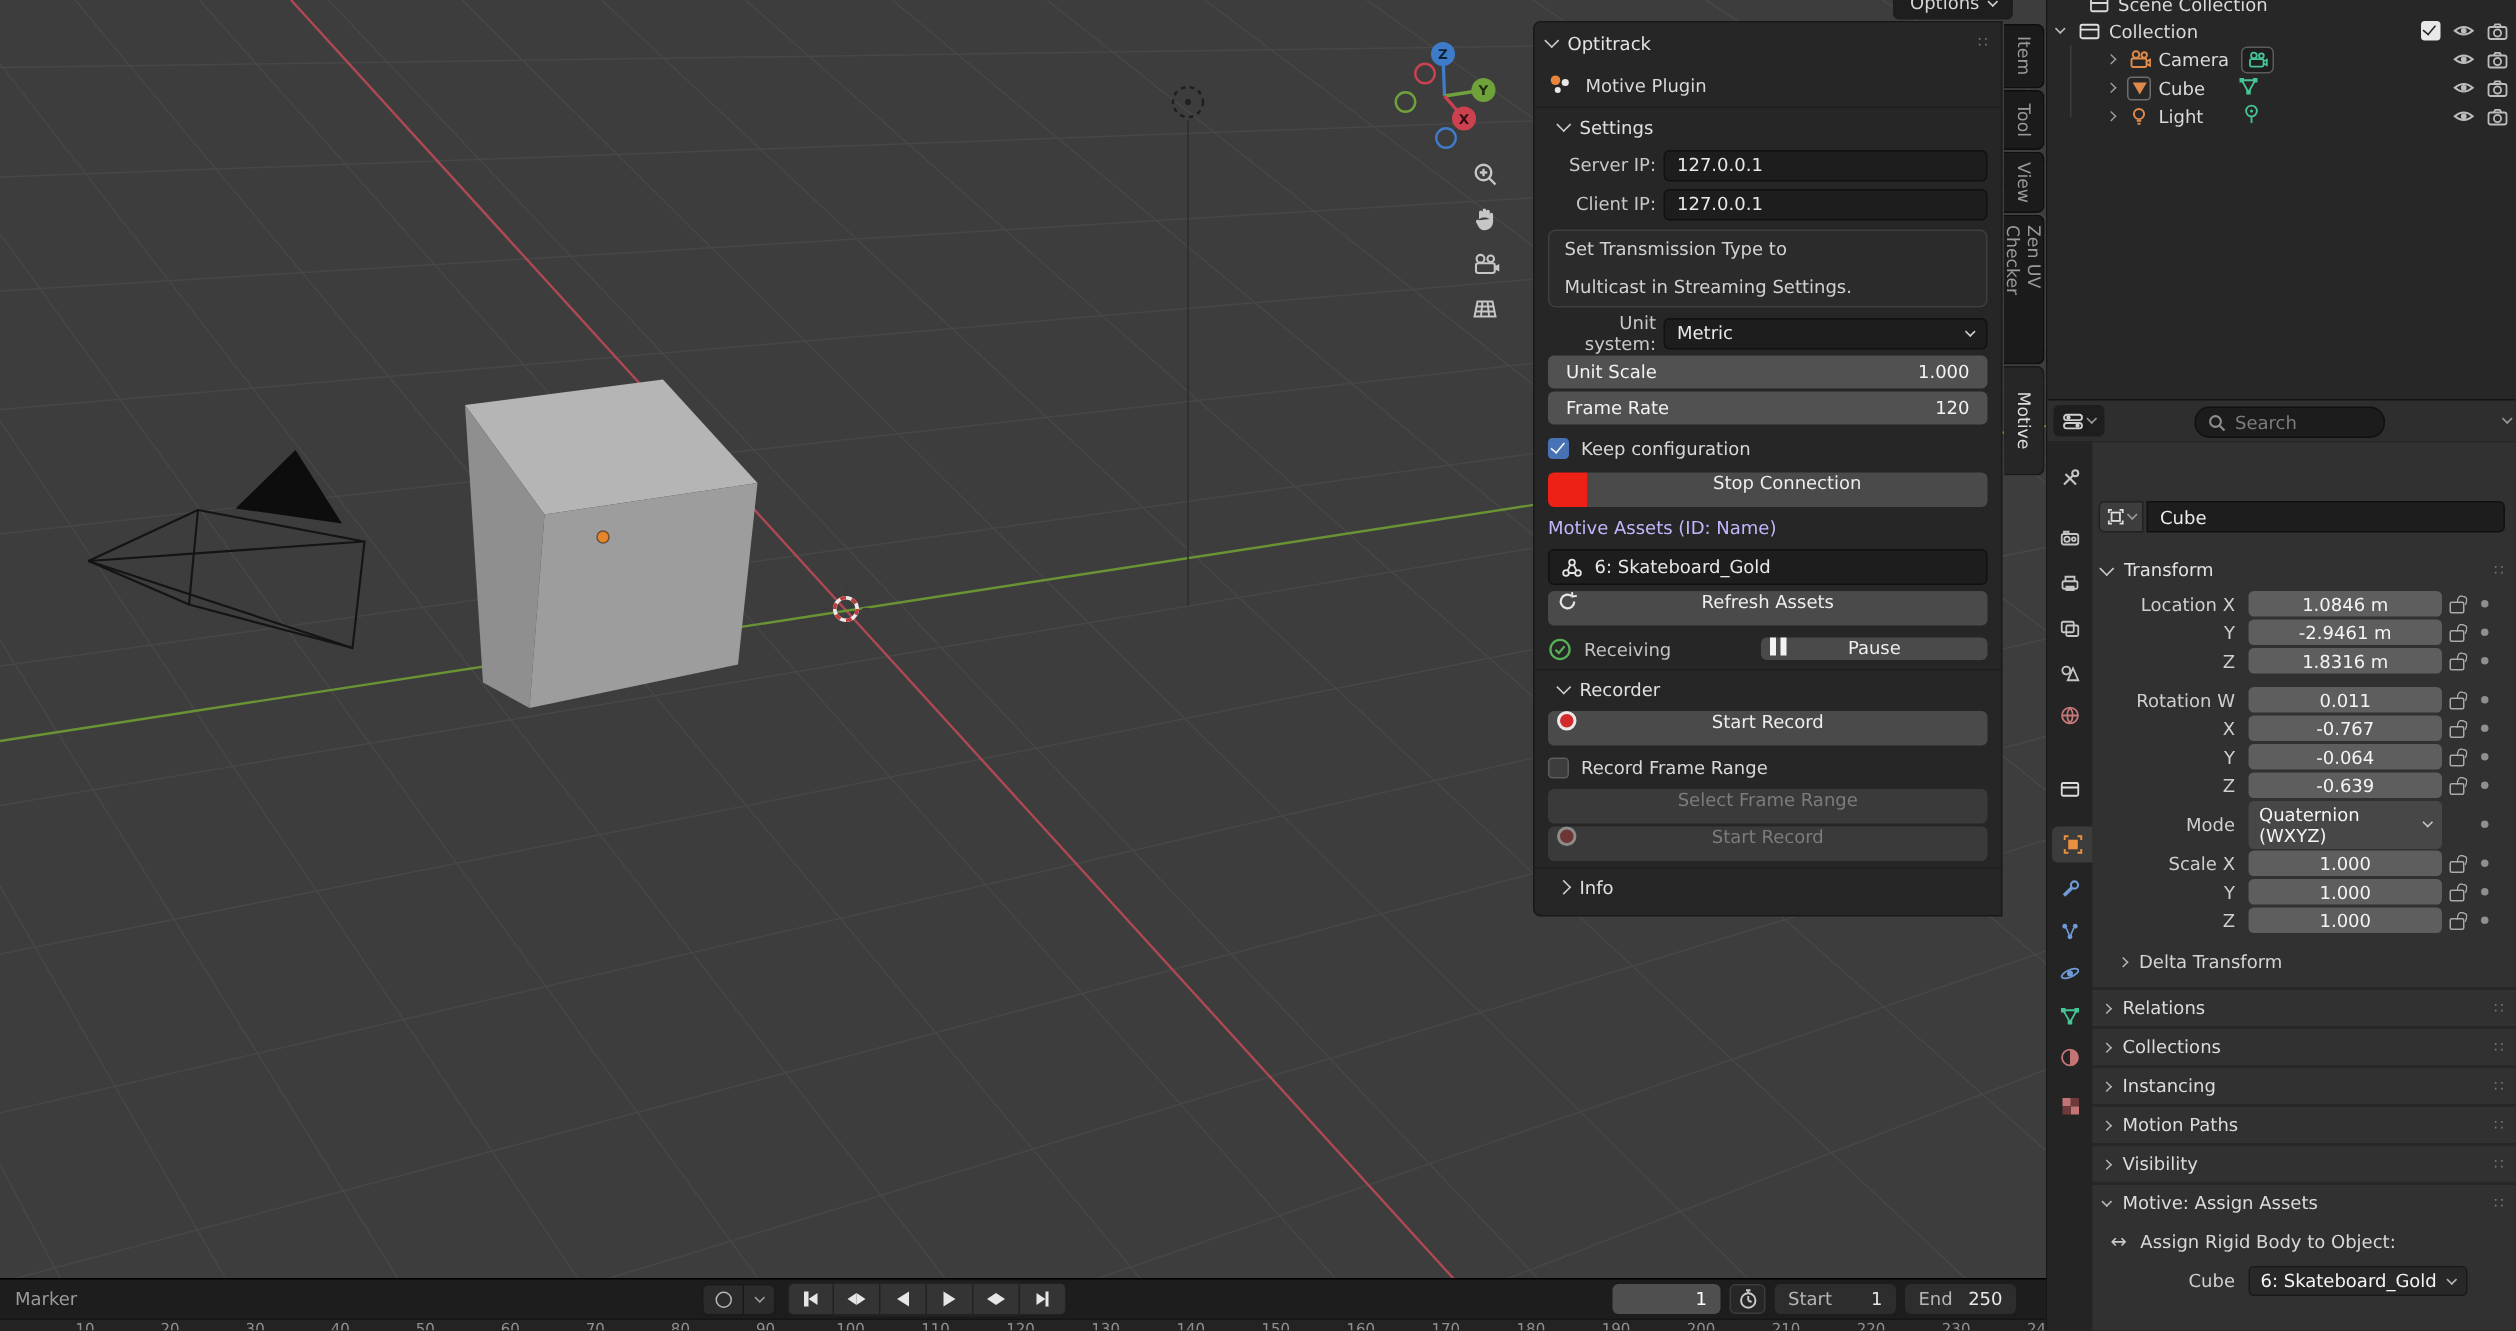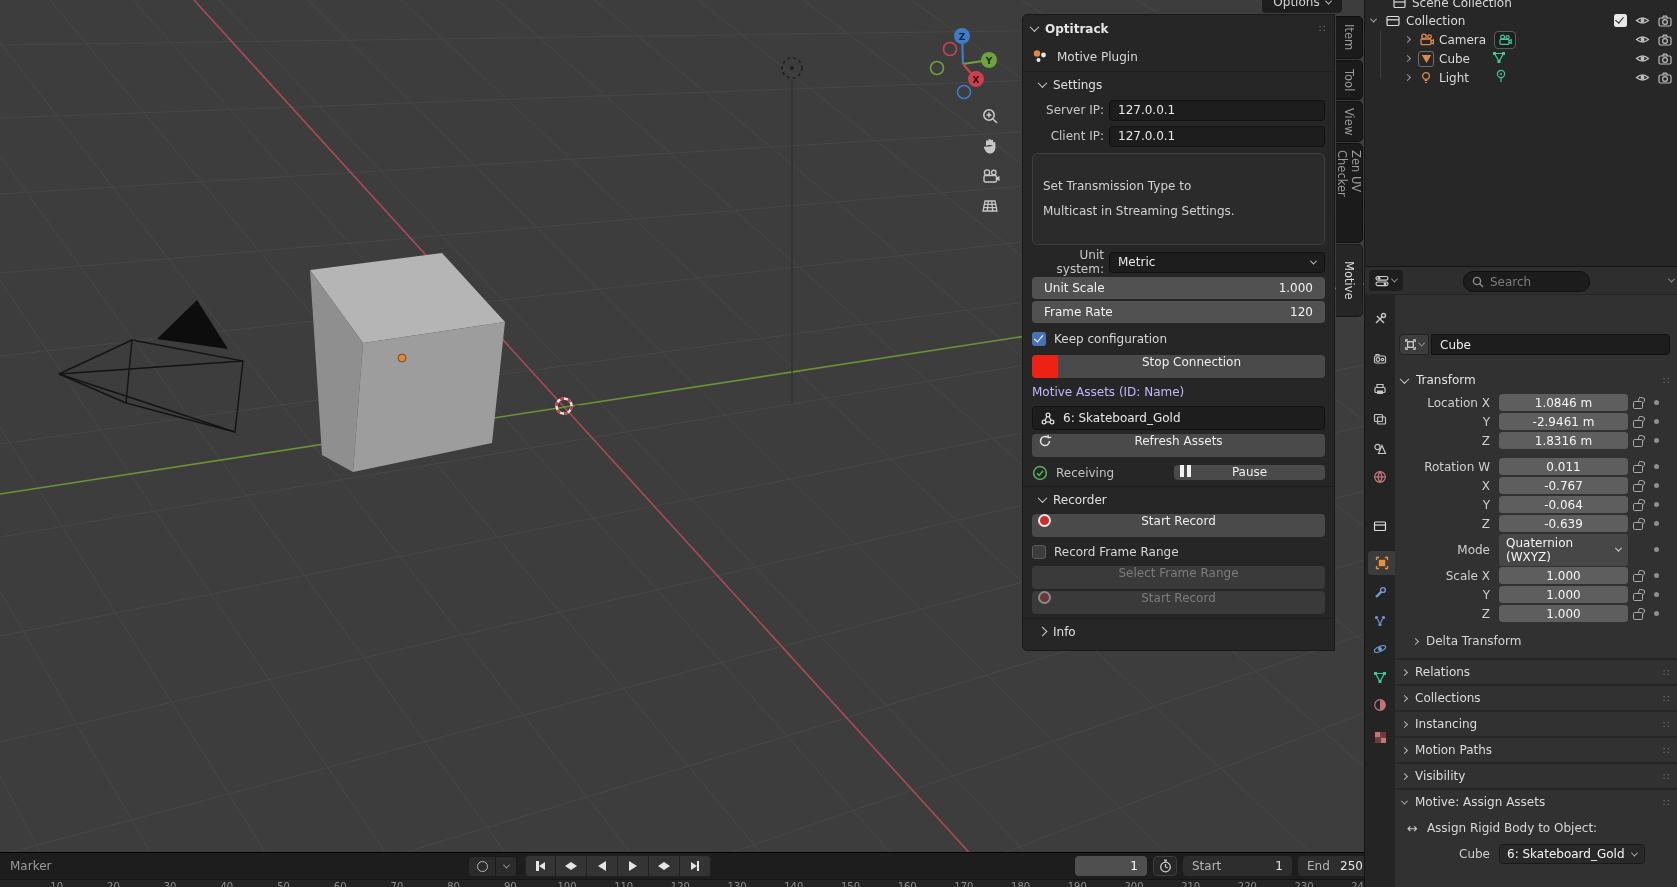--- a/index.html
+++ b/index.html
@@ -20,21 +20,21 @@
 .dots{color:#787878;font-size:10px;letter-spacing:1px}
 
 .npanel{position:absolute;left:1022px;top:14px;width:313px;background:#262626;border:1px solid #191919;border-radius:5px 0 0 5px;padding-bottom:6px}
 .np-head{display:flex;align-items:center;gap:7px;height:27px;padding:0 8px;color:#e5e5e5}
 .np-head .spacer{flex:1}
 .np-sub{display:flex;align-items:center;gap:7px;height:26px;padding:0 8px 0 16px;color:#e0e0e0;border-top:1px solid #1e1e1e}
 .np-row{display:flex;align-items:center;gap:5px;height:26px;padding:0 9px}
 .np-label{width:72px;text-align:right;color:#c9c9c9;flex:none}
 .field{flex:1;background:#1d1d1d;border:1px solid #111;border-radius:4px;height:21px;display:flex;align-items:center;padding:0 8px;color:#e8e8e8}
 .dropfield{flex:1;background:#1d1d1d;border:1px solid #111;border-radius:4px;height:21px;display:flex;align-items:center;padding:0 8px;color:#e8e8e8;justify-content:space-between}
-.infobox{margin:4px 9px;background:#2b2b2b;border:1px solid #3e3e3e;border-radius:5px;padding:20px 10px;color:#d2d2d2;line-height:25px}
+.infobox{margin:4px 9px;background:#2b2b2b;border:1px solid #3e3e3e;border-radius:5px;padding:0 10px;color:#d2d2d2;line-height:25px}
 .slider{margin:2px 9px;background:#515151;border-radius:4px;height:22px;display:flex;align-items:center;justify-content:space-between;padding:0 12px;color:#f2f2f2}
 .btn{margin:2px 9px;background:#4a4a4a;border-radius:4px;height:23px;display:flex;align-items:flex-start;justify-content:center;color:#ededed;position:relative}
 .btn.disabled{background:#3a3a3a;color:#7c7c7c}
 .btn .lead{position:absolute;left:6px;display:flex;align-items:center}
 .cb{width:14px;height:14px;border-radius:3px;background:#4772b3;position:relative;flex:none}
 .cb::after{content:"";position:absolute;left:4px;top:1px;width:4px;height:8px;border-right:1.6px solid #fff;border-bottom:1.6px solid #fff;transform:rotate(40deg)}
 .cb.off{background:#3d3d3d;border:1px solid #5c5c5c}
 .cb.off::after{display:none}
 .swatch{width:26px;height:23px;background:#ed2115;border-radius:4px 0 0 4px;flex:none}
 .btn-join{margin:2px 9px;display:flex}
@@ -236,21 +236,21 @@
 
     <div class="options-btn">
       <span>Options</span>
       <span class="chv down sm"></span>
     </div>
   </div>
 
   <div class="npanel">
     <div class="np-head">
       <span class="chv down"></span>
-      <span style="font-weight:bold">Optitrack</span>
+      <span style="font-weight:normal">Optitrack</span>
       <span class="spacer"></span>
         <span class="dots">∷</span>
     </div>
     <div class="np-row" style="height:29px">
       <svg width="16" height="15" viewBox="0 0 16 15">
         <circle cx="5" cy="4.5" r="3.2" fill="#e8853c"></circle>
           <circle cx="11.5" cy="6" r="2.4" fill="#e8e8e8"></circle>
           <circle cx="6.5" cy="11" r="2" fill="#e8e8e8"></circle>
       </svg>
       <span style="margin-left:4px">Motive Plugin</span>
@@ -431,21 +431,21 @@
           </div>
         <div class="clockbtn">
           <svg width="13" height="14" viewBox="0 0 13 14" fill="none" stroke="#c9c9c9" stroke-width="1.3">
             <circle cx="6.5" cy="8" r="4.8"></circle>
               <line x1="6.5" y1="8" x2="6.5" y2="5"></line>
               <line x1="6.5" y1="8" x2="8.7" y2="9"></line>
               <line x1="5" y1="1.2" x2="8" y2="1.2"></line>
               <line x1="6.5" y1="1.2" x2="6.5" y2="3"></line>
           </svg>
         </div>
-        <div class="rangefield" style="width:109px">
+        <div class="rangefield" style="width:81px">
           <span class="lb">Start</span>
           <span>1</span>
         </div>
         <div class="rangefield" style="width:74px">
           <span class="lb">End</span>
           <span>250</span>
         </div>
       </div>
     </div>
     <div class="tl-ruler">

